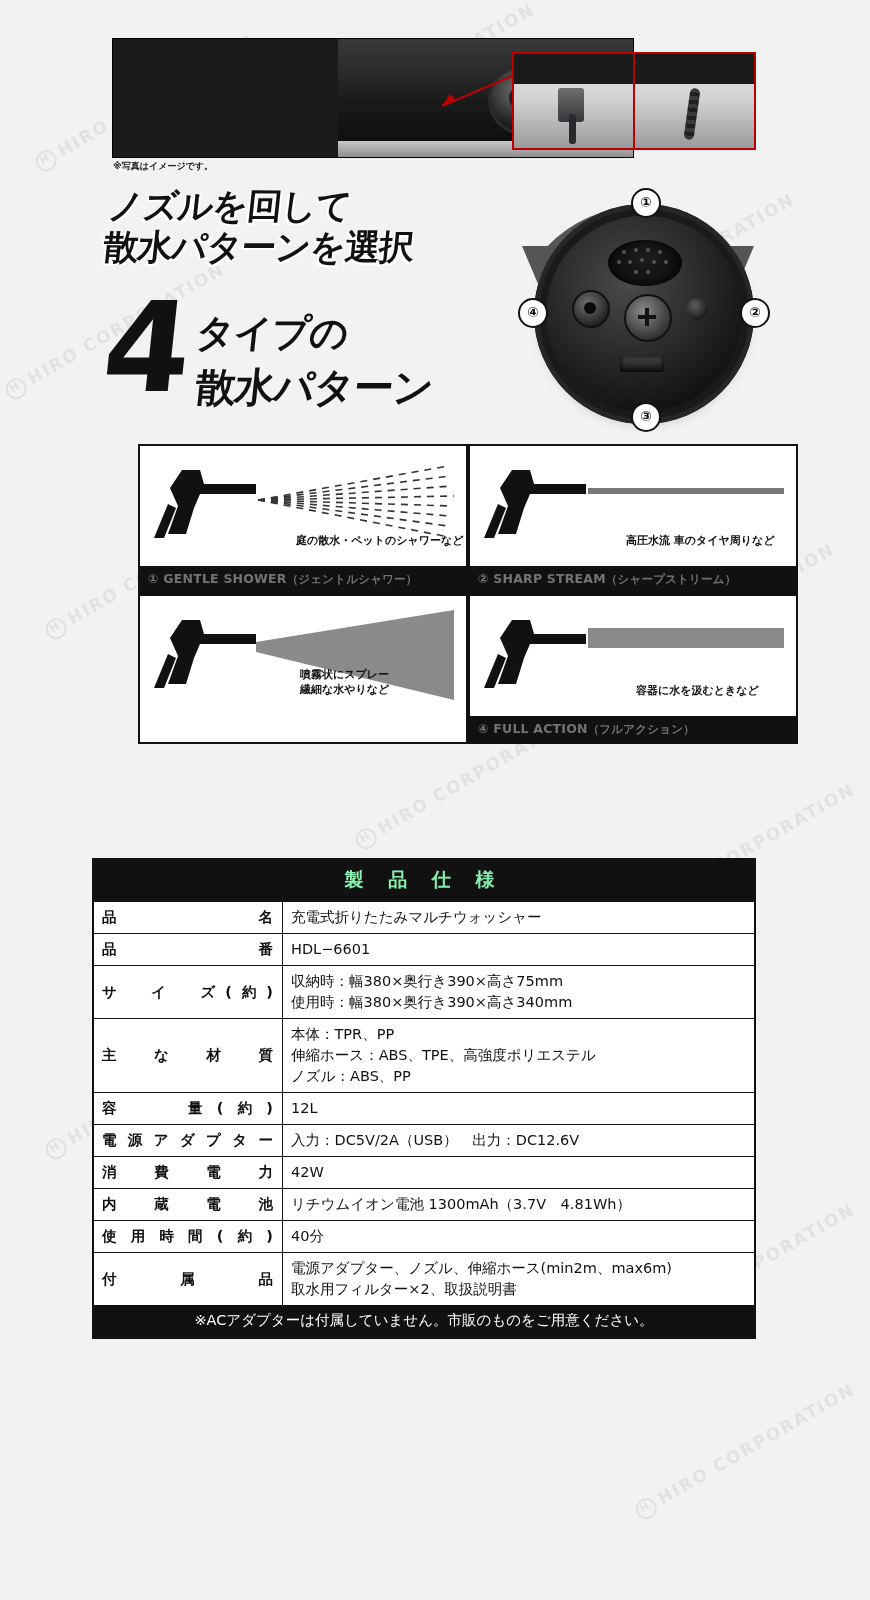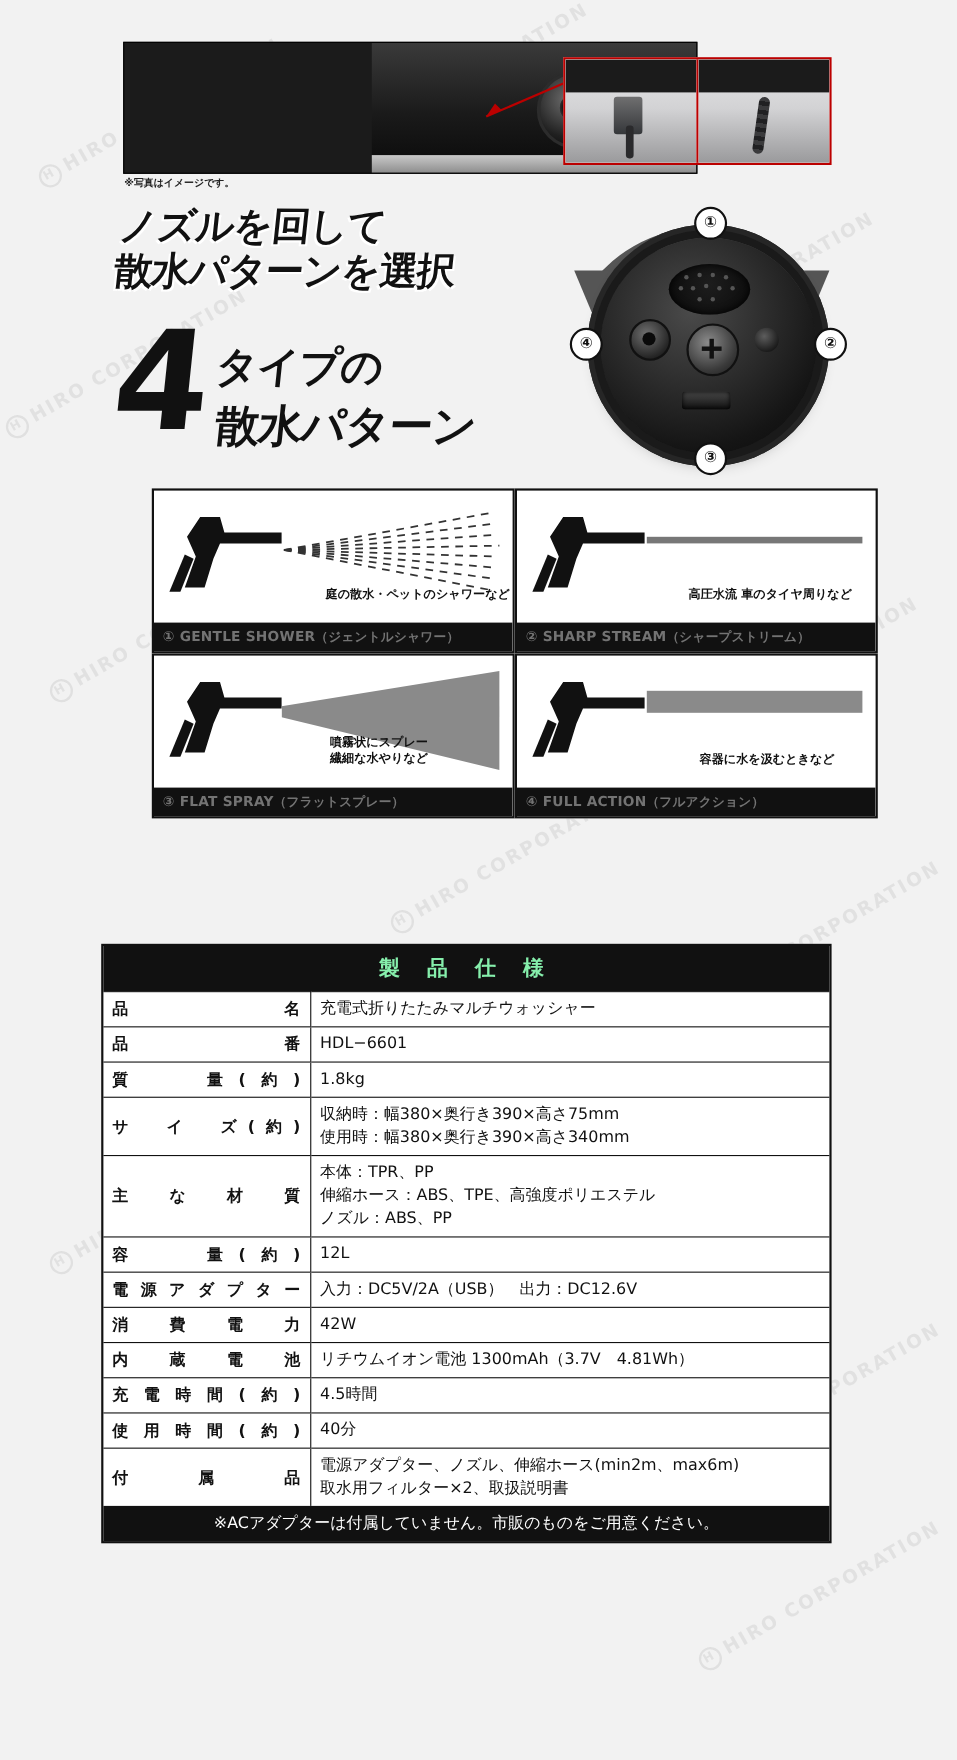--- a/index.html
+++ b/index.html
@@ -351,24 +351,20 @@
         <path d="M34 6 L52 6 L56 20 L108 20 L108 30 L52 30 L46 44 L38 70 L20 70 L30 42 L22 24 Z" fill="#111"></path>
         <path d="M28 44 L16 74 L6 74 L20 40 Z" fill="#111"></path>
       </svg>
       <svg style="position:absolute;left:116px;top:12px;" width="200" height="96" viewBox="0 0 200 96">
         <path d="M0 34 L198 2 L198 92 L0 44 Z" fill="#8a8a8a"></path>
       </svg>
       <div class="cell-note" style="left:160px;top:72px;">
         <div>噴霧状にスプレー</div>
         <div>繊細な水やりなど</div>
       </div>
-      <div class="cell-cap">
-        <span>③</span>
-        <span>FLAT SPRAY</span><span class="small">（フラットスプレー）</span>
-      </div>
     </div>
 
     <div class="cell c4">
       <svg class="gun" viewBox="0 0 120 92">
         <path d="M34 6 L52 6 L56 20 L108 20 L108 30 L52 30 L46 44 L38 70 L20 70 L30 42 L22 24 Z" fill="#111"></path>
         <path d="M28 44 L16 74 L6 74 L20 40 Z" fill="#111"></path>
       </svg>
       <div style="position:absolute;left:118px;top:32px;width:196px;height:20px;background:#8a8a8a;"></div>
       <div class="cell-note" style="left:166px;top:88px;">容器に水を汲むときなど</div>
       <div class="cell-cap">
@@ -388,26 +384,20 @@
               <div>充電式折りたたみマルチウォッシャー</div>
             </td>
         </tr>
         <tr>
           <td class="lbl"><span class="lbl-spread">品　　　　番</span></td>
           <td class="val">
               <div>HDL−6601</div>
             </td>
         </tr>
         <tr>
-          <td class="lbl"><span class="lbl-spread">質　　量(約)</span></td>
-          <td class="val">
-              <div>1.8kg</div>
-            </td>
-        </tr>
-        <tr>
           <td class="lbl"><span class="lbl-spread">サ　イ　ズ(約)</span></td>
           <td class="val">
             <div>収納時：幅380×奥行き390×高さ75mm</div>
             <div>使用時：幅380×奥行き390×高さ340mm</div>
           </td>
         </tr>
         <tr>
           <td class="lbl"><span class="lbl-spread">主 な 材 質</span></td>
           <td class="val">
             <div>本体：TPR、PP</div>
@@ -433,26 +423,20 @@
               <div>42W</div>
             </td>
         </tr>
         <tr>
           <td class="lbl"><span class="lbl-spread">内 蔵 電 池</span></td>
           <td class="val">
               <div>リチウムイオン電池 1300mAh（3.7V　4.81Wh）</div>
             </td>
         </tr>
         <tr>
-          <td class="lbl"><span class="lbl-spread">充電時間(約)</span></td>
-          <td class="val">
-              <div>4.5時間</div>
-            </td>
-        </tr>
-        <tr>
           <td class="lbl"><span class="lbl-spread">使用時間(約)</span></td>
           <td class="val">
               <div>40分</div>
             </td>
         </tr>
         <tr>
           <td class="lbl"><span class="lbl-spread">付　　属　　品</span></td>
           <td class="val">
             <div>電源アダプター、ノズル、伸縮ホース(min2m、max6m)</div>
             <div>取水用フィルター×2、取扱説明書</div>

